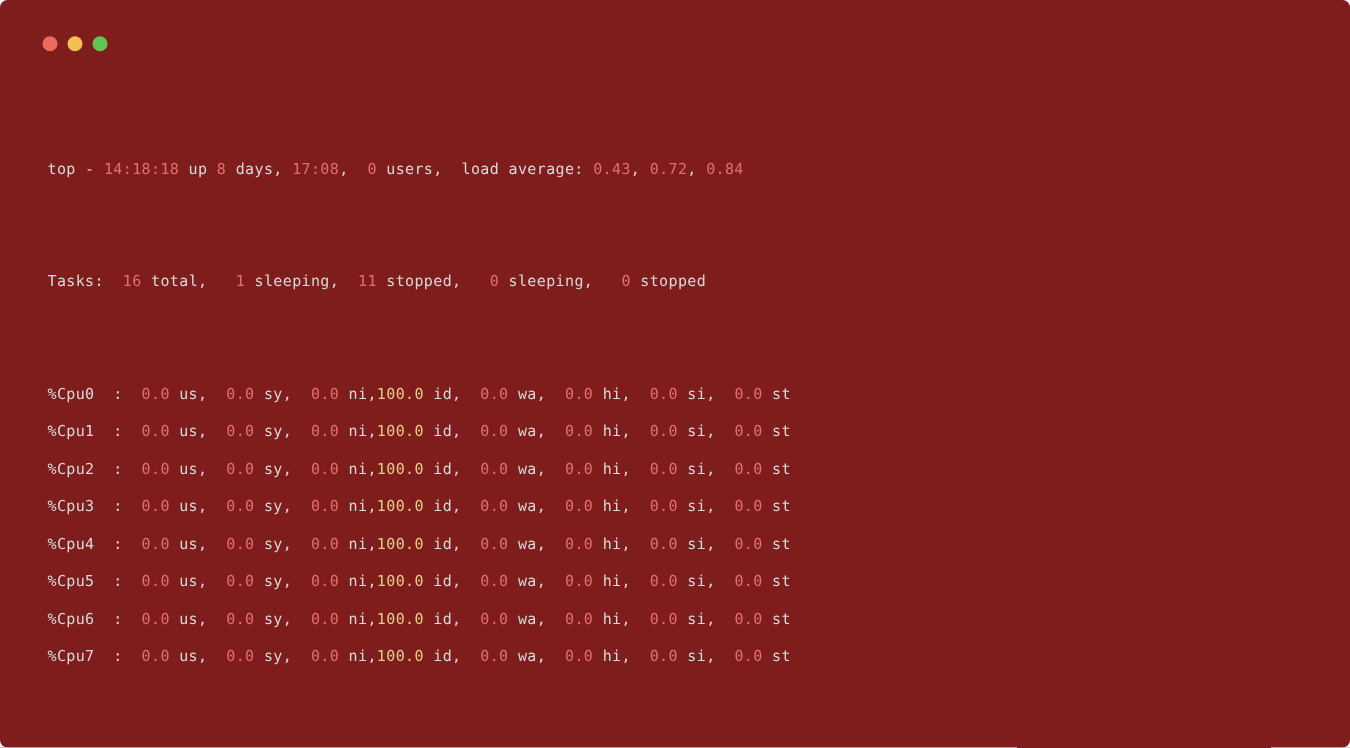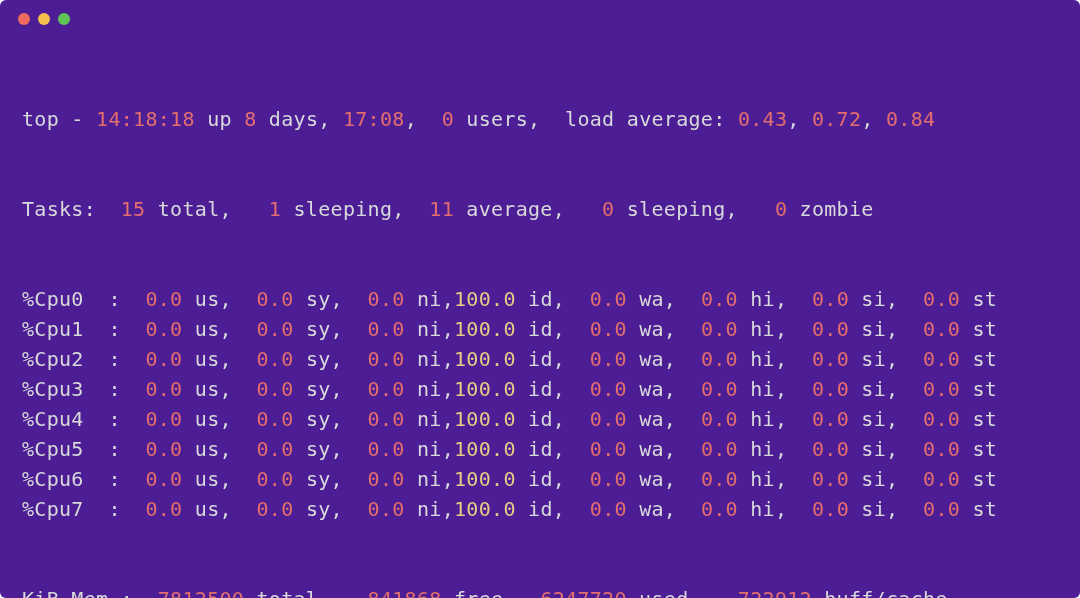--- a/index.html
+++ b/index.html
@@ -6,25 +6,25 @@
     margin: 0;
     padding: 0;
     width: 1080px;
     height: 598px;
     background: #ffffff;
   }
   .terminal {
     box-sizing: border-box;
     width: 1080px;
     height: 598px;
-    background: #4c1d95;
+    background: #7f1d1d;
     border-radius: 6px;
-    padding: 0;
+    padding: 16px;
     font-family: Menlo, Consolas, "DejaVu Sans Mono", monospace;
-    font-size: 20px;
+    font-size: 12px;
     line-height: 30px;
     color: #D8D9DA;
     overflow: hidden;
   }
   .titlebar {
     height: 38px;
     display: flex;
     align-items: center;
     padding-left: 18px;
     gap: 8px;
@@ -55,21 +55,21 @@
   <div class="titlebar">
     <div class="dot red"></div>
     <div class="dot yellow"></div>
     <div class="dot green"></div>
   </div>
 
   <div class="content">
 
 <div><span class="lbl">top -</span> <span class="v">14:18:18</span> <span class="lbl">up</span> <span class="v">8</span> <span class="lbl">days,</span> <span class="v">17:08</span><span class="lbl">,</span>  <span class="v">0</span> <span class="lbl">users,</span>  <span class="lbl">load average:</span> <span class="v">0.43</span>, <span class="v">0.72</span>, <span class="v">0.84</span></div>
 
-<div><span class="lbl">Tasks:</span>  <span class="v">15</span> <span class="lbl">total,</span>   <span class="v">1</span> <span class="lbl">sleeping,</span>  <span class="v">11</span> <span class="lbl">average,</span>   <span class="v">0</span> <span class="lbl">sleeping,</span>   <span class="v">0</span> <span class="lbl">zombie</span></div>
+<div><span class="lbl">Tasks:</span>  <span class="v">16</span> <span class="lbl">total,</span>   <span class="v">1</span> <span class="lbl">sleeping,</span>  <span class="v">11</span> <span class="lbl">stopped,</span>   <span class="v">0</span> <span class="lbl">sleeping,</span>   <span class="v">0</span> <span class="lbl">stopped</span></div>
 
 <div id="cpu-lines"><div><span class="lbl">%Cpu0  :</span>  <span class="v">0.0</span> <span class="lbl">us,</span>  <span class="v">0.0</span> <span class="lbl">sy,</span>  <span class="v">0.0</span> <span class="lbl">ni,</span><span class="id">100.0</span> <span class="lbl">id,</span>  <span class="v">0.0</span> <span class="lbl">wa,</span>  <span class="v">0.0</span> <span class="lbl">hi,</span>  <span class="v">0.0</span> <span class="lbl">si,</span>  <span class="v">0.0</span> <span class="lbl">st</span></div><div><span class="lbl">%Cpu1  :</span>  <span class="v">0.0</span> <span class="lbl">us,</span>  <span class="v">0.0</span> <span class="lbl">sy,</span>  <span class="v">0.0</span> <span class="lbl">ni,</span><span class="id">100.0</span> <span class="lbl">id,</span>  <span class="v">0.0</span> <span class="lbl">wa,</span>  <span class="v">0.0</span> <span class="lbl">hi,</span>  <span class="v">0.0</span> <span class="lbl">si,</span>  <span class="v">0.0</span> <span class="lbl">st</span></div><div><span class="lbl">%Cpu2  :</span>  <span class="v">0.0</span> <span class="lbl">us,</span>  <span class="v">0.0</span> <span class="lbl">sy,</span>  <span class="v">0.0</span> <span class="lbl">ni,</span><span class="id">100.0</span> <span class="lbl">id,</span>  <span class="v">0.0</span> <span class="lbl">wa,</span>  <span class="v">0.0</span> <span class="lbl">hi,</span>  <span class="v">0.0</span> <span class="lbl">si,</span>  <span class="v">0.0</span> <span class="lbl">st</span></div><div><span class="lbl">%Cpu3  :</span>  <span class="v">0.0</span> <span class="lbl">us,</span>  <span class="v">0.0</span> <span class="lbl">sy,</span>  <span class="v">0.0</span> <span class="lbl">ni,</span><span class="id">100.0</span> <span class="lbl">id,</span>  <span class="v">0.0</span> <span class="lbl">wa,</span>  <span class="v">0.0</span> <span class="lbl">hi,</span>  <span class="v">0.0</span> <span class="lbl">si,</span>  <span class="v">0.0</span> <span class="lbl">st</span></div><div><span class="lbl">%Cpu4  :</span>  <span class="v">0.0</span> <span class="lbl">us,</span>  <span class="v">0.0</span> <span class="lbl">sy,</span>  <span class="v">0.0</span> <span class="lbl">ni,</span><span class="id">100.0</span> <span class="lbl">id,</span>  <span class="v">0.0</span> <span class="lbl">wa,</span>  <span class="v">0.0</span> <span class="lbl">hi,</span>  <span class="v">0.0</span> <span class="lbl">si,</span>  <span class="v">0.0</span> <span class="lbl">st</span></div><div><span class="lbl">%Cpu5  :</span>  <span class="v">0.0</span> <span class="lbl">us,</span>  <span class="v">0.0</span> <span class="lbl">sy,</span>  <span class="v">0.0</span> <span class="lbl">ni,</span><span class="id">100.0</span> <span class="lbl">id,</span>  <span class="v">0.0</span> <span class="lbl">wa,</span>  <span class="v">0.0</span> <span class="lbl">hi,</span>  <span class="v">0.0</span> <span class="lbl">si,</span>  <span class="v">0.0</span> <span class="lbl">st</span></div><div><span class="lbl">%Cpu6  :</span>  <span class="v">0.0</span> <span class="lbl">us,</span>  <span class="v">0.0</span> <span class="lbl">sy,</span>  <span class="v">0.0</span> <span class="lbl">ni,</span><span class="id">100.0</span> <span class="lbl">id,</span>  <span class="v">0.0</span> <span class="lbl">wa,</span>  <span class="v">0.0</span> <span class="lbl">hi,</span>  <span class="v">0.0</span> <span class="lbl">si,</span>  <span class="v">0.0</span> <span class="lbl">st</span></div><div><span class="lbl">%Cpu7  :</span>  <span class="v">0.0</span> <span class="lbl">us,</span>  <span class="v">0.0</span> <span class="lbl">sy,</span>  <span class="v">0.0</span> <span class="lbl">ni,</span><span class="id">100.0</span> <span class="lbl">id,</span>  <span class="v">0.0</span> <span class="lbl">wa,</span>  <span class="v">0.0</span> <span class="lbl">hi,</span>  <span class="v">0.0</span> <span class="lbl">si,</span>  <span class="v">0.0</span> <span class="lbl">st</span></div></div>
 
 <div><span class="lbl">KiB Mem :</span>  <span class="v">7812500</span> <span class="lbl">total,</span>   <span class="v">841868</span> <span class="lbl">free,</span>  <span class="v">6247720</span> <span class="lbl">used,</span>   <span class="v">722912</span> <span class="lbl">buff/cache</span></div>
 
 
 
 
 
 

